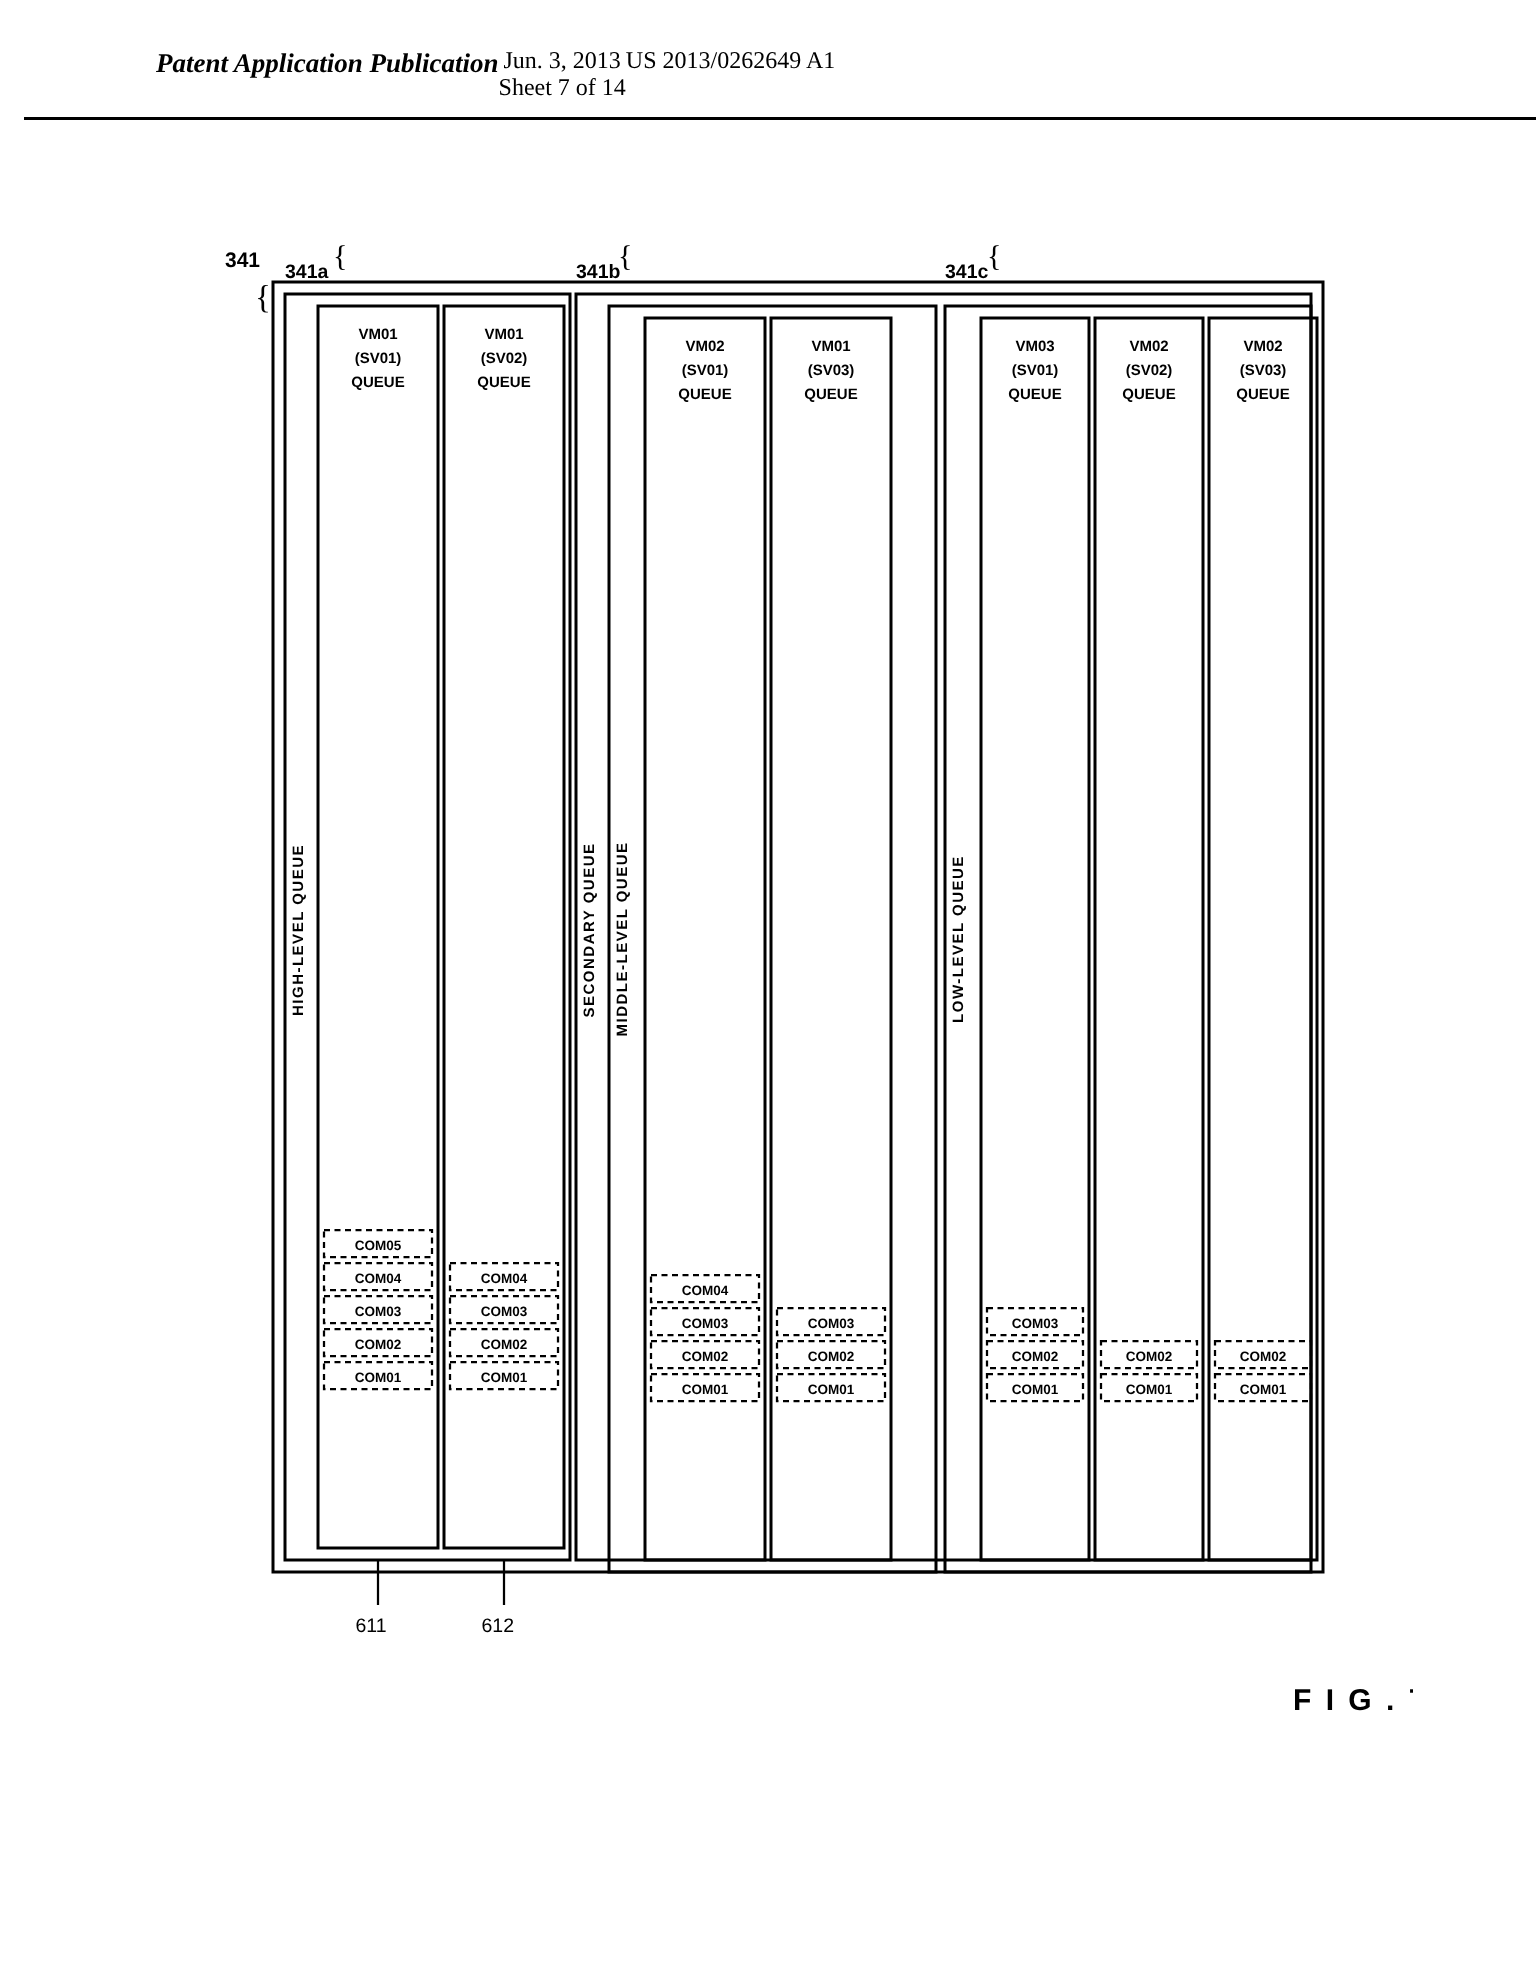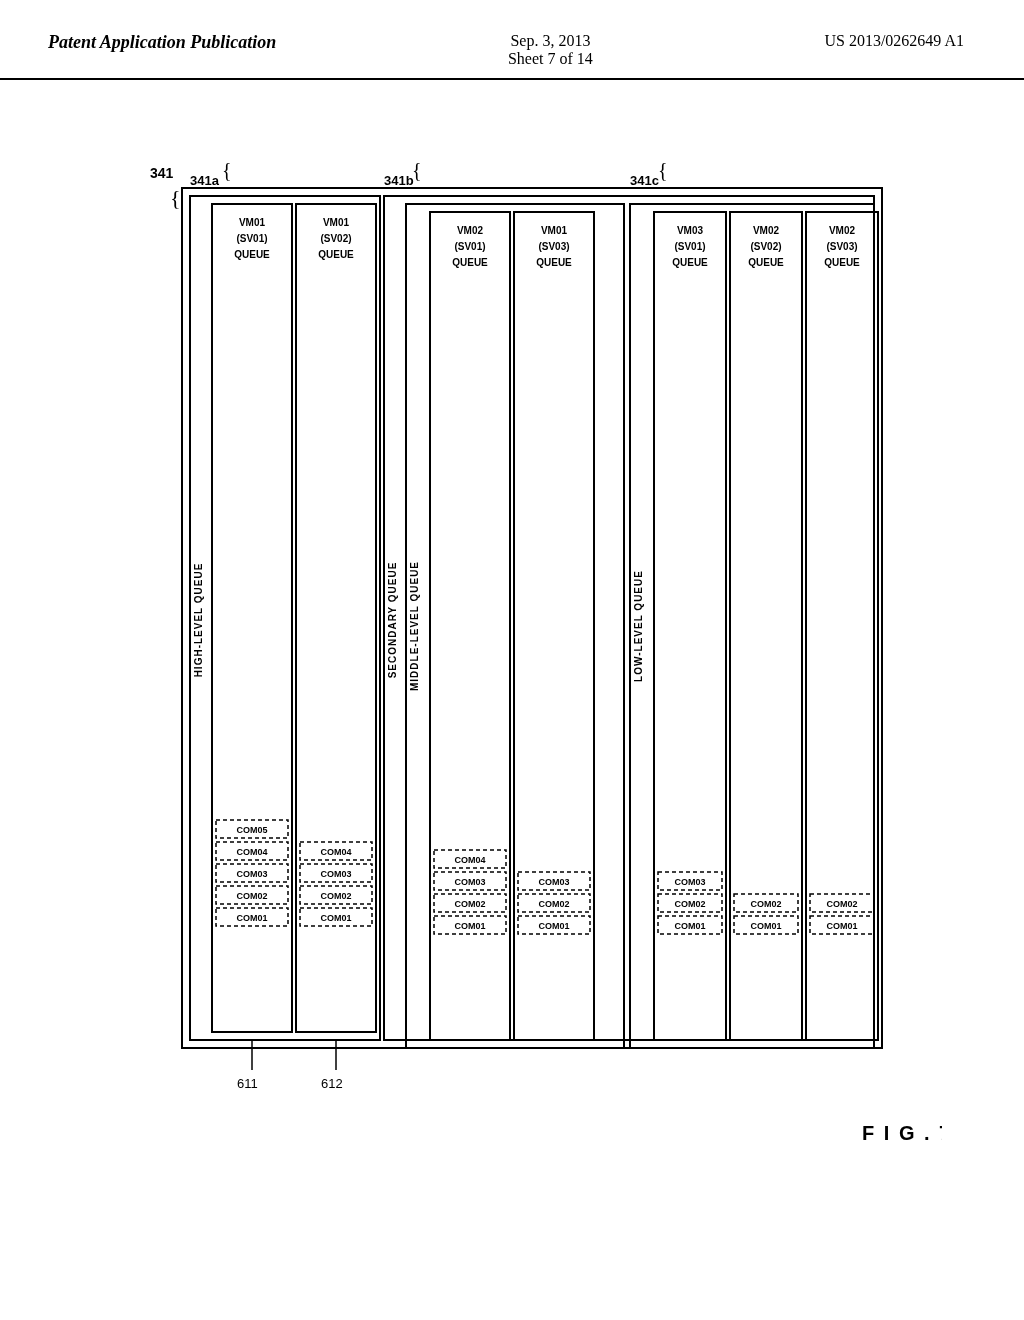--- a/index.html
+++ b/index.html
@@ -6,25 +6,26 @@
     body {
       width: 1024px;
       height: 1320px;
       background: #fff;
       font-family: 'Times New Roman', Times, serif;
       overflow: hidden;
     }
 
     .page-header {
       display: flex;
-      justify-content: space-between;
+      justify-content: flex-start;
       align-items: flex-start;
-      padding: 32px 60px 0 48px;
+      padding: 32px 60px 0 88px;
       border-bottom: 2px solid #000;
       padding-bottom: 10px;
+      margin-left: 16px;
     }
 
     .header-left {
       font-size: 18px;
       font-weight: bold;
       font-style: italic;
     }
 
     .header-center {
       font-size: 16px;
@@ -58,21 +59,21 @@
     }
   </style>
 </head>
 <body>
 
 <div>
 
   <div class="page-header">
     <div class="header-left">Patent Application Publication</div>
     <div class="header-center">
-      <div>Sep. 3, 2013</div>
+      <div>Jun. 3, 2013</div>
       <div>Sheet 7 of 14</div>
     </div>
     <div class="header-right">US 2013/0262649 A1</div>
   </div>
 
   <div class="main-content">
     <div class="diagram-wrapper">
       <svg class="diagram-svg-container" width="860" height="1140" xmlns="http://www.w3.org/2000/svg" font-family="Arial, sans-serif">
 
         <text x="68" y="58" font-size="14" font-weight="bold">341</text>

